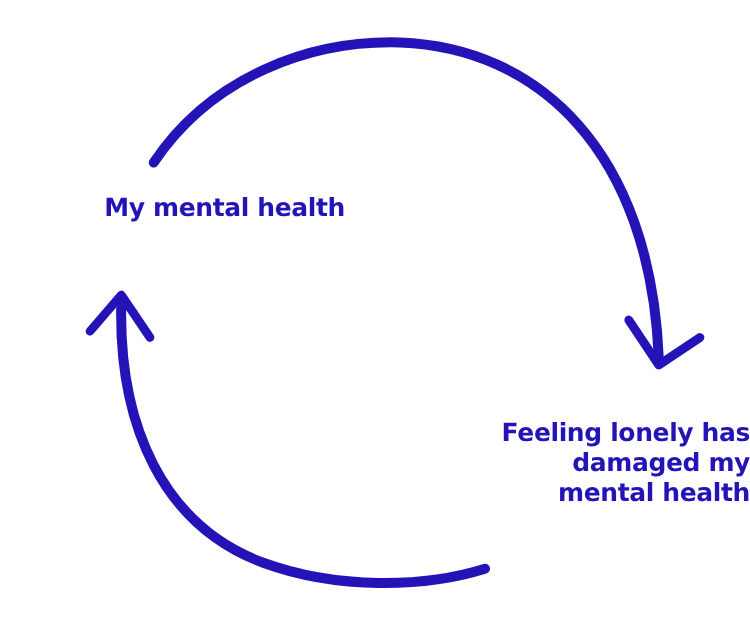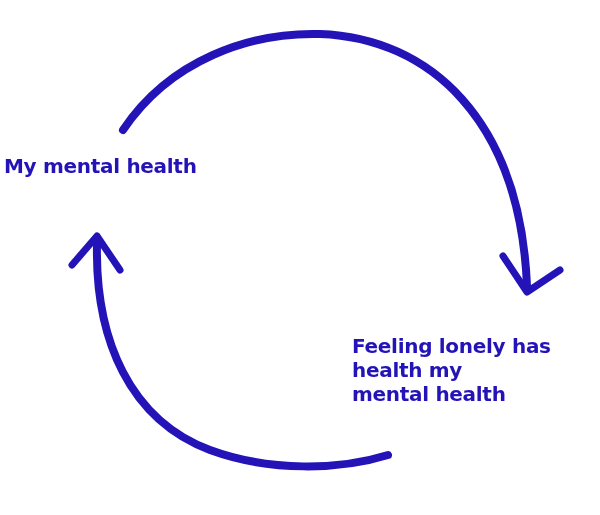--- a/index.html
+++ b/index.html
@@ -1,19 +1,19 @@
 <!DOCTYPE html>
 <html><head>
 <meta charset="utf-8">
 <style>
   html, body { margin:0; padding:0; background:#ffffff; }
   body { width:600px; height:515px; position:relative; overflow:hidden; }
   svg.arcs { position:absolute; left:0; top:0; }
   .label {
-    position:absolute; text-align:left;
+    position:absolute; text-align:right;
     font-family:"DejaVu Sans", sans-serif; font-weight:bold;
     color:#2414b8; font-size:20px; line-height:24px; letter-spacing:-0.3px;
   }
   #lbl-left { left:4px; top:154px; width:272px; }
   #lbl-right { left:352px; top:334px; width:248px; }
 </style>
 </head>
 <body>
 
 <svg class="arcs" width="600" height="515" viewBox="0 0 600 515">
@@ -24,15 +24,15 @@
     <path d="M72,265 L97,236 L120,270" stroke-width="7"></path>
   </g>
 </svg>
 
 <div class="label" id="lbl-left">
   <div>My mental health</div>
 </div>
 
 <div class="label" id="lbl-right">
   <div>Feeling lonely has</div>
-  <div>health my</div>
+  <div>damaged my</div>
   <div>mental health</div>
 </div>
 
 </body></html>

